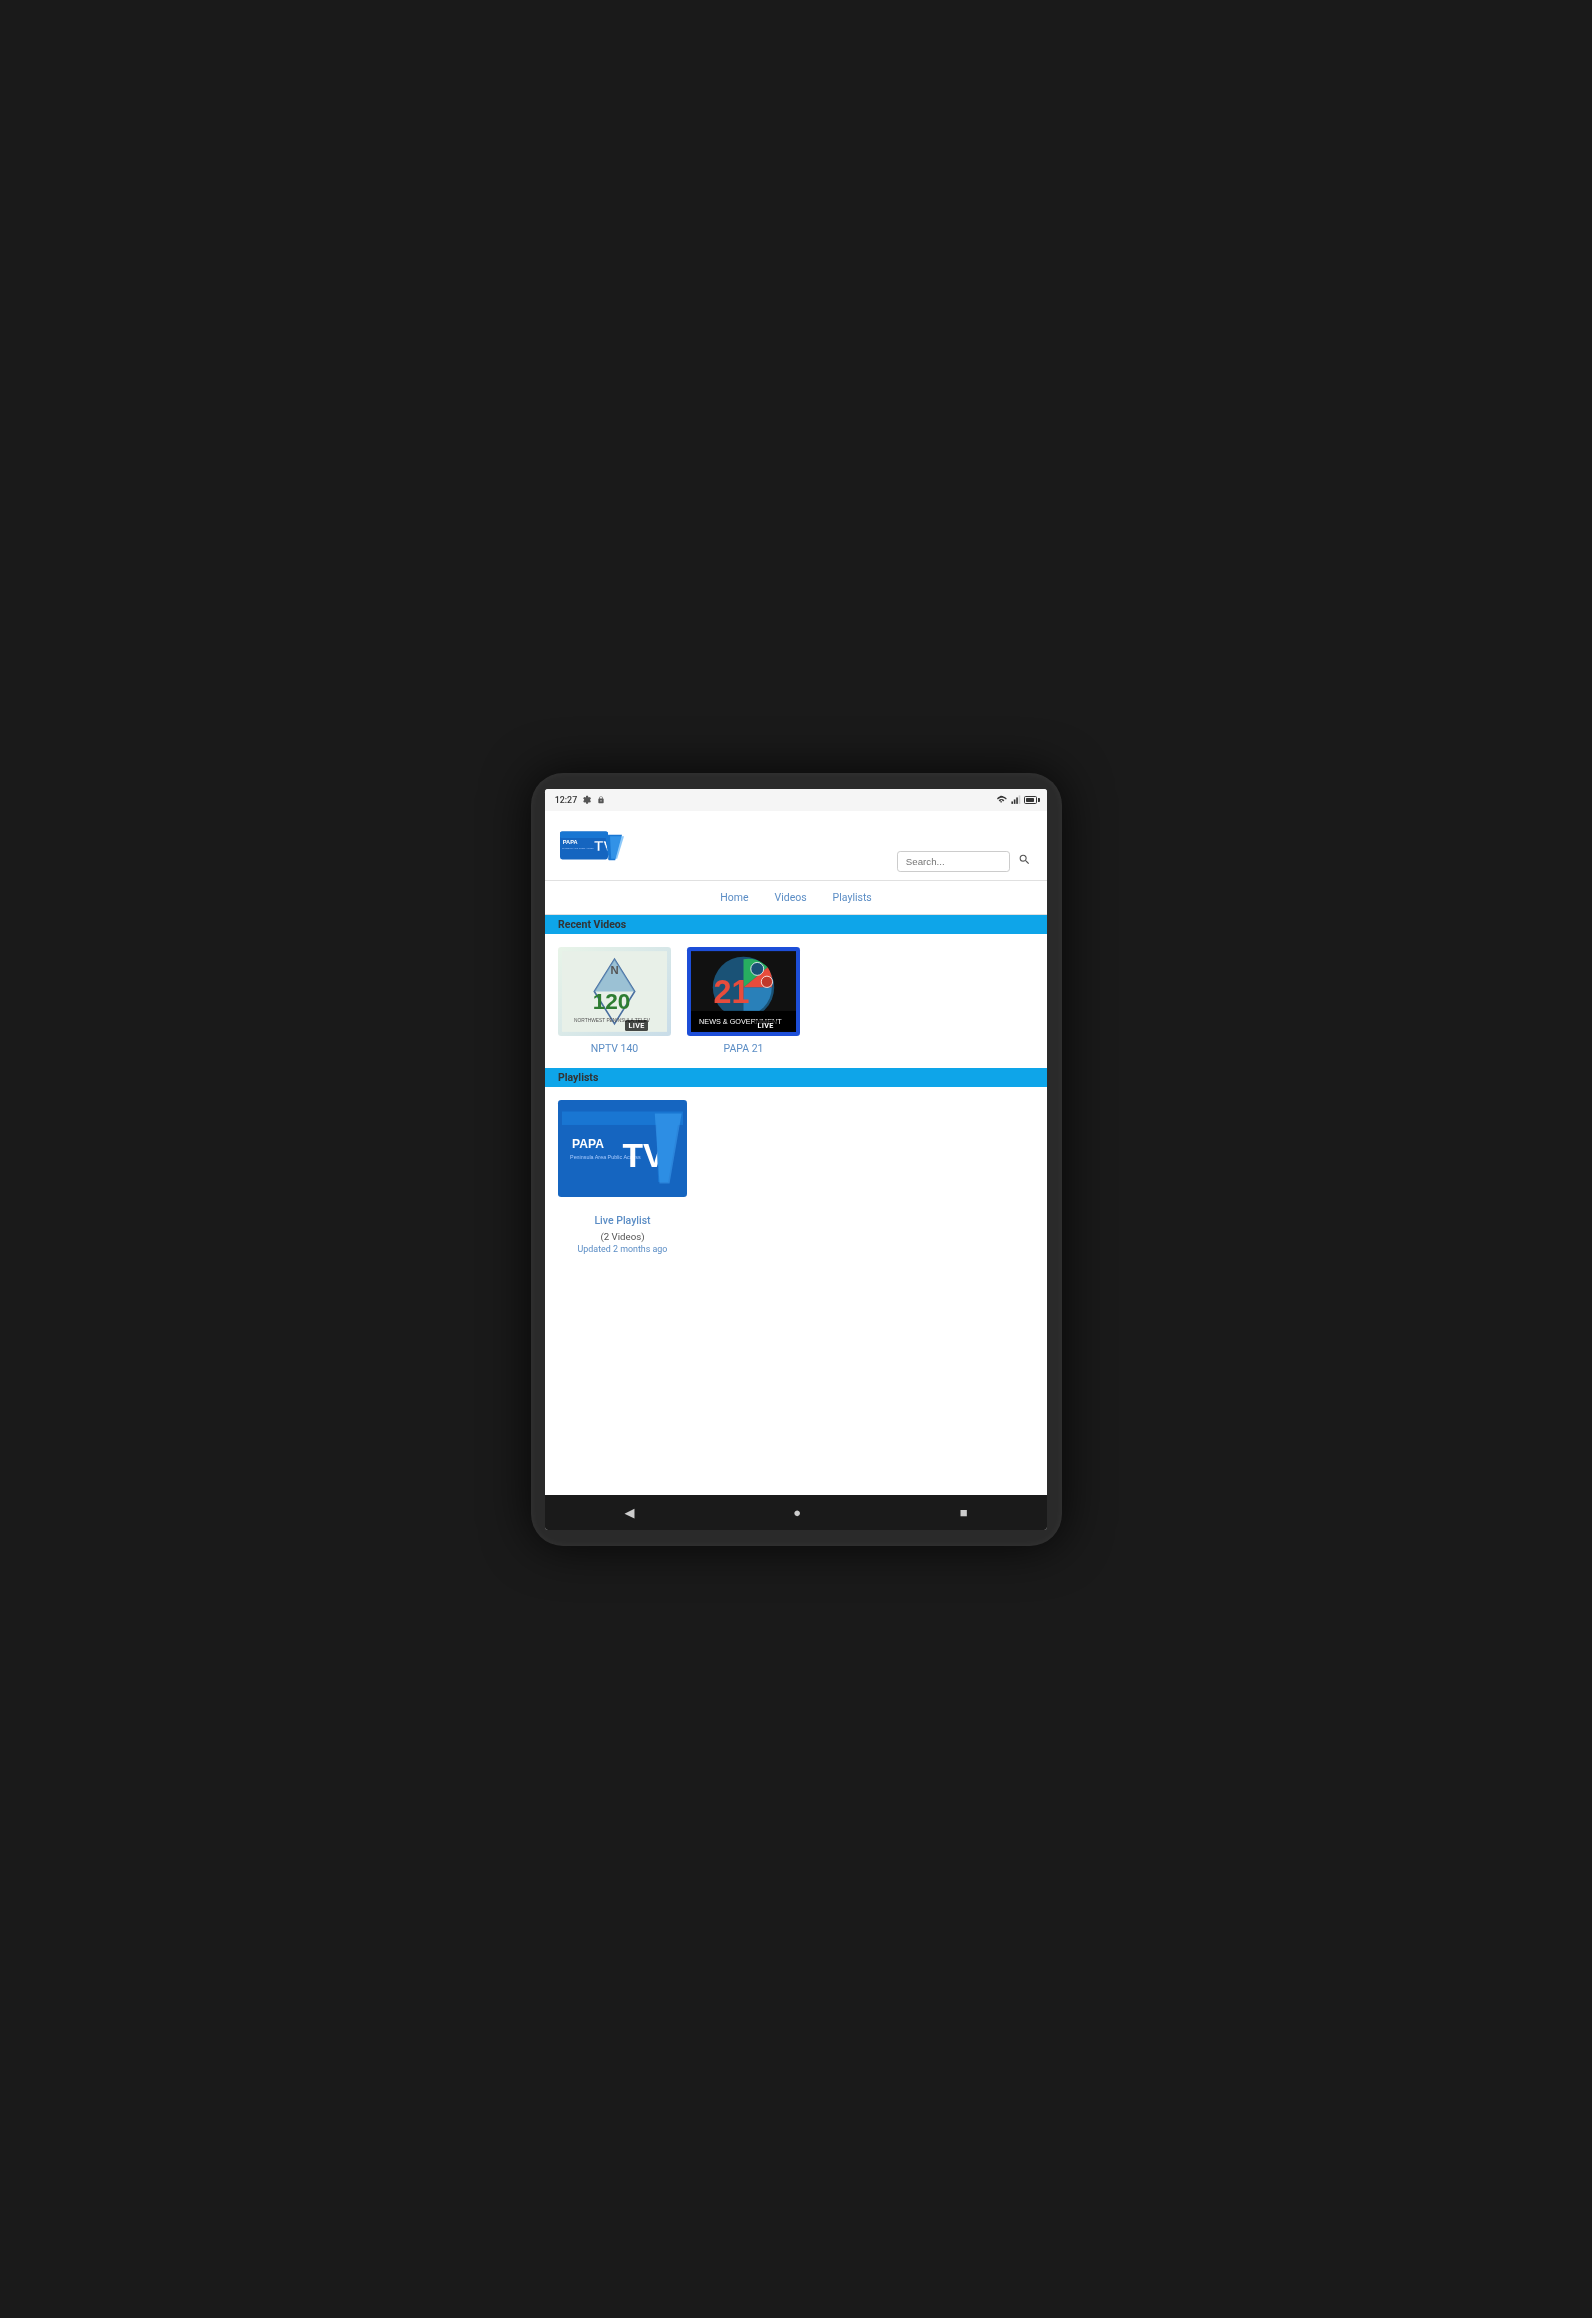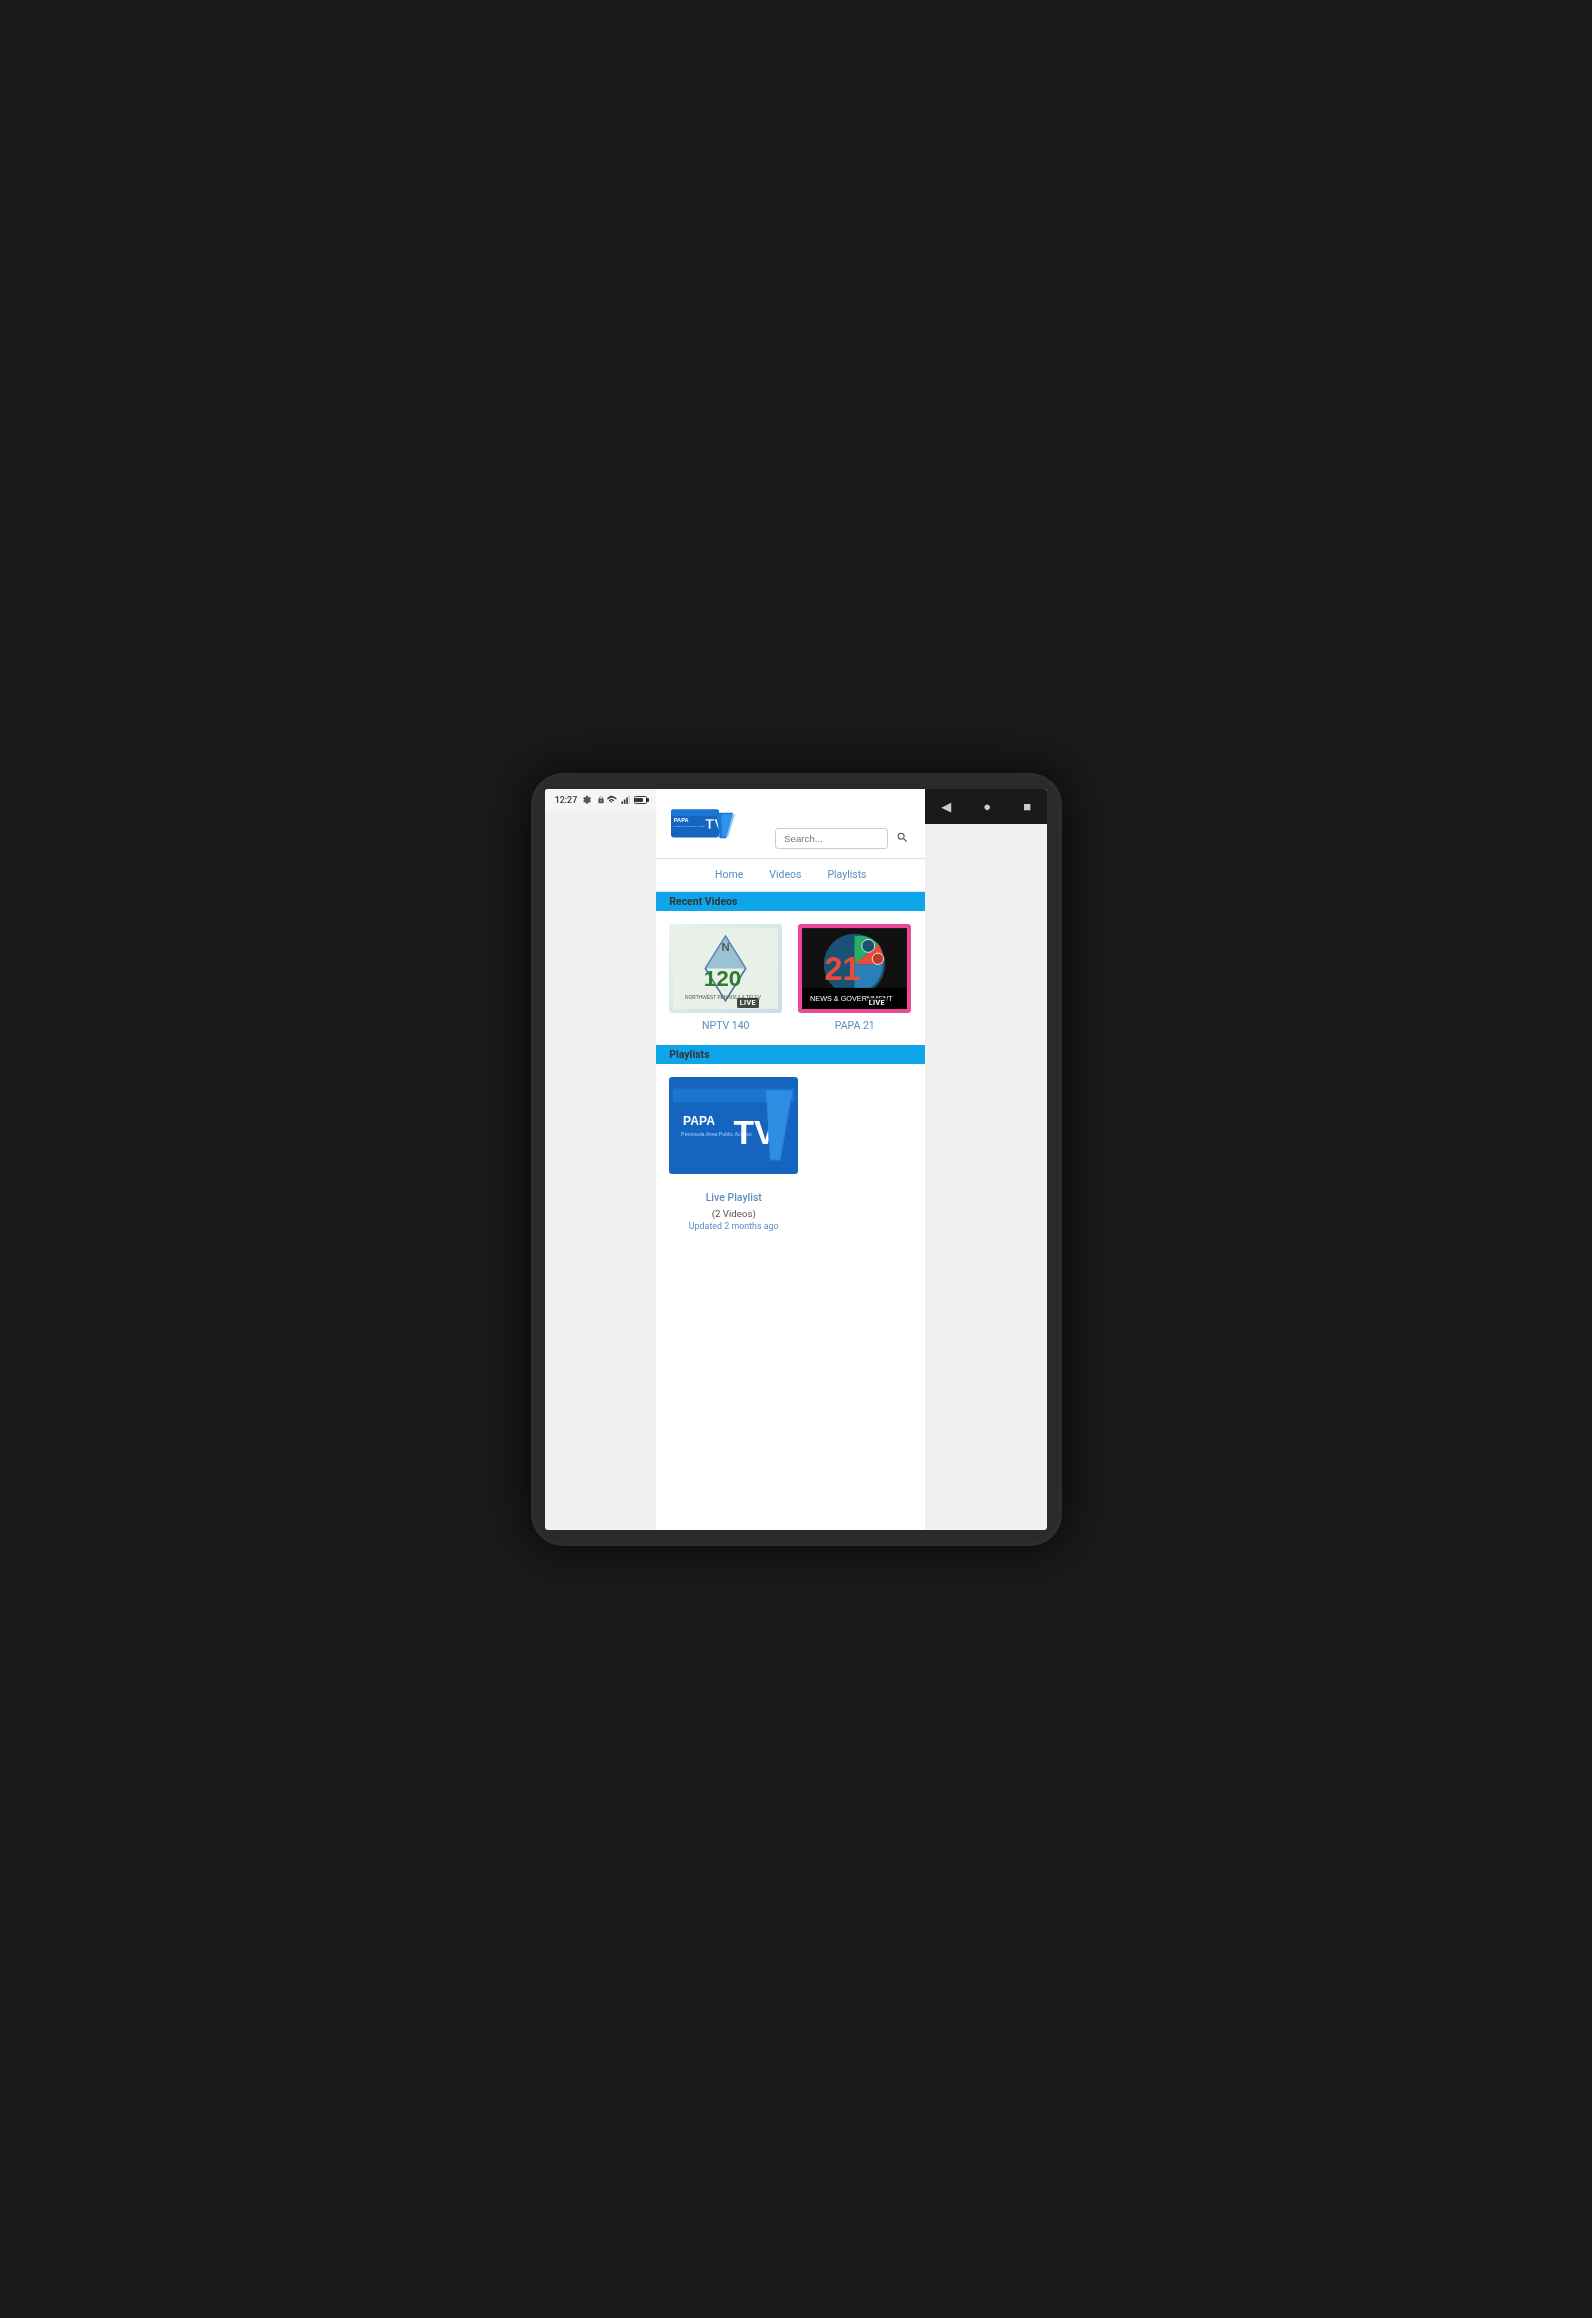--- a/index.html
+++ b/index.html
@@ -23,21 +23,21 @@
       box-shadow: 0 0 48px rgba(0,0,0,0.8), inset 0 0 8px rgba(255,255,255,0.05);
     }
 
     .tablet-screen {
       width: 100%;
       height: 100%;
       background: #f0f0f0;
       border-radius: 3.2px;
       overflow: hidden;
       display: flex;
-      flex-direction: row;
+      flex-direction: column;
     }
 
     
     .status-bar {
       background: #f5f5f5;
       height: 22.5px;
       display: flex;
       align-items: center;
       justify-content: space-between;
       padding: 0 9.7px;
@@ -223,21 +223,21 @@
     .thumb-nptv {
       background: linear-gradient(135deg, #e8f4e8 0%, #c8dce8 100%);
       display: flex;
       align-items: center;
       justify-content: center;
       position: relative;
     }
 
     
     .thumb-papa21 {
-      background: #ec4899;
+      background: #1d4ed8;
       display: flex;
       align-items: center;
       justify-content: center;
       position: relative;
     }
 
     
     .playlists-section {
       background: #ffffff;
       padding: 13px;

